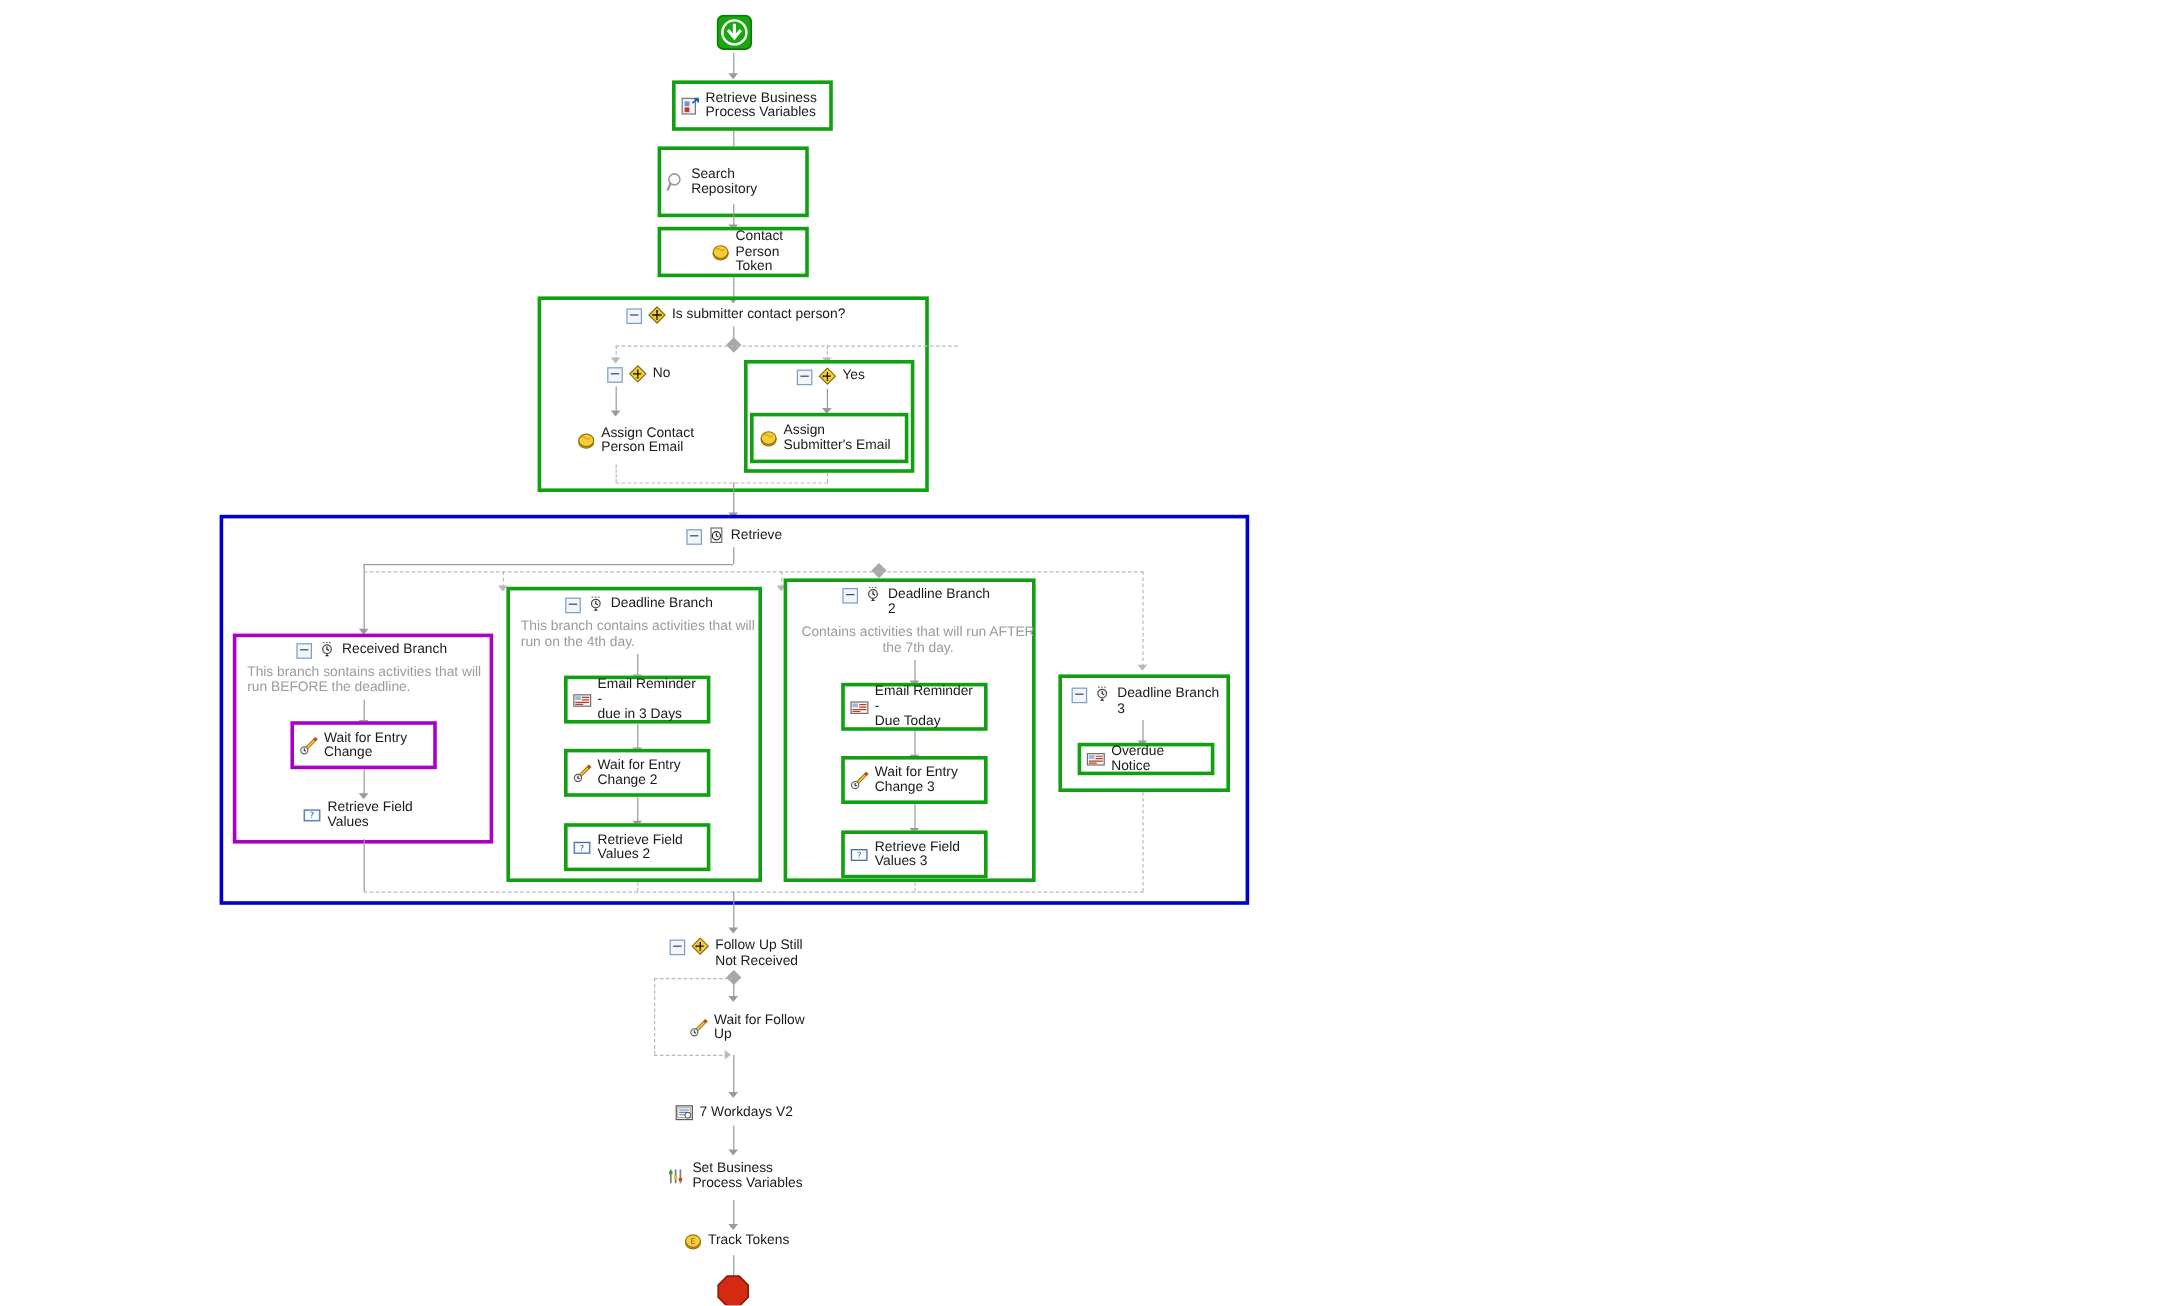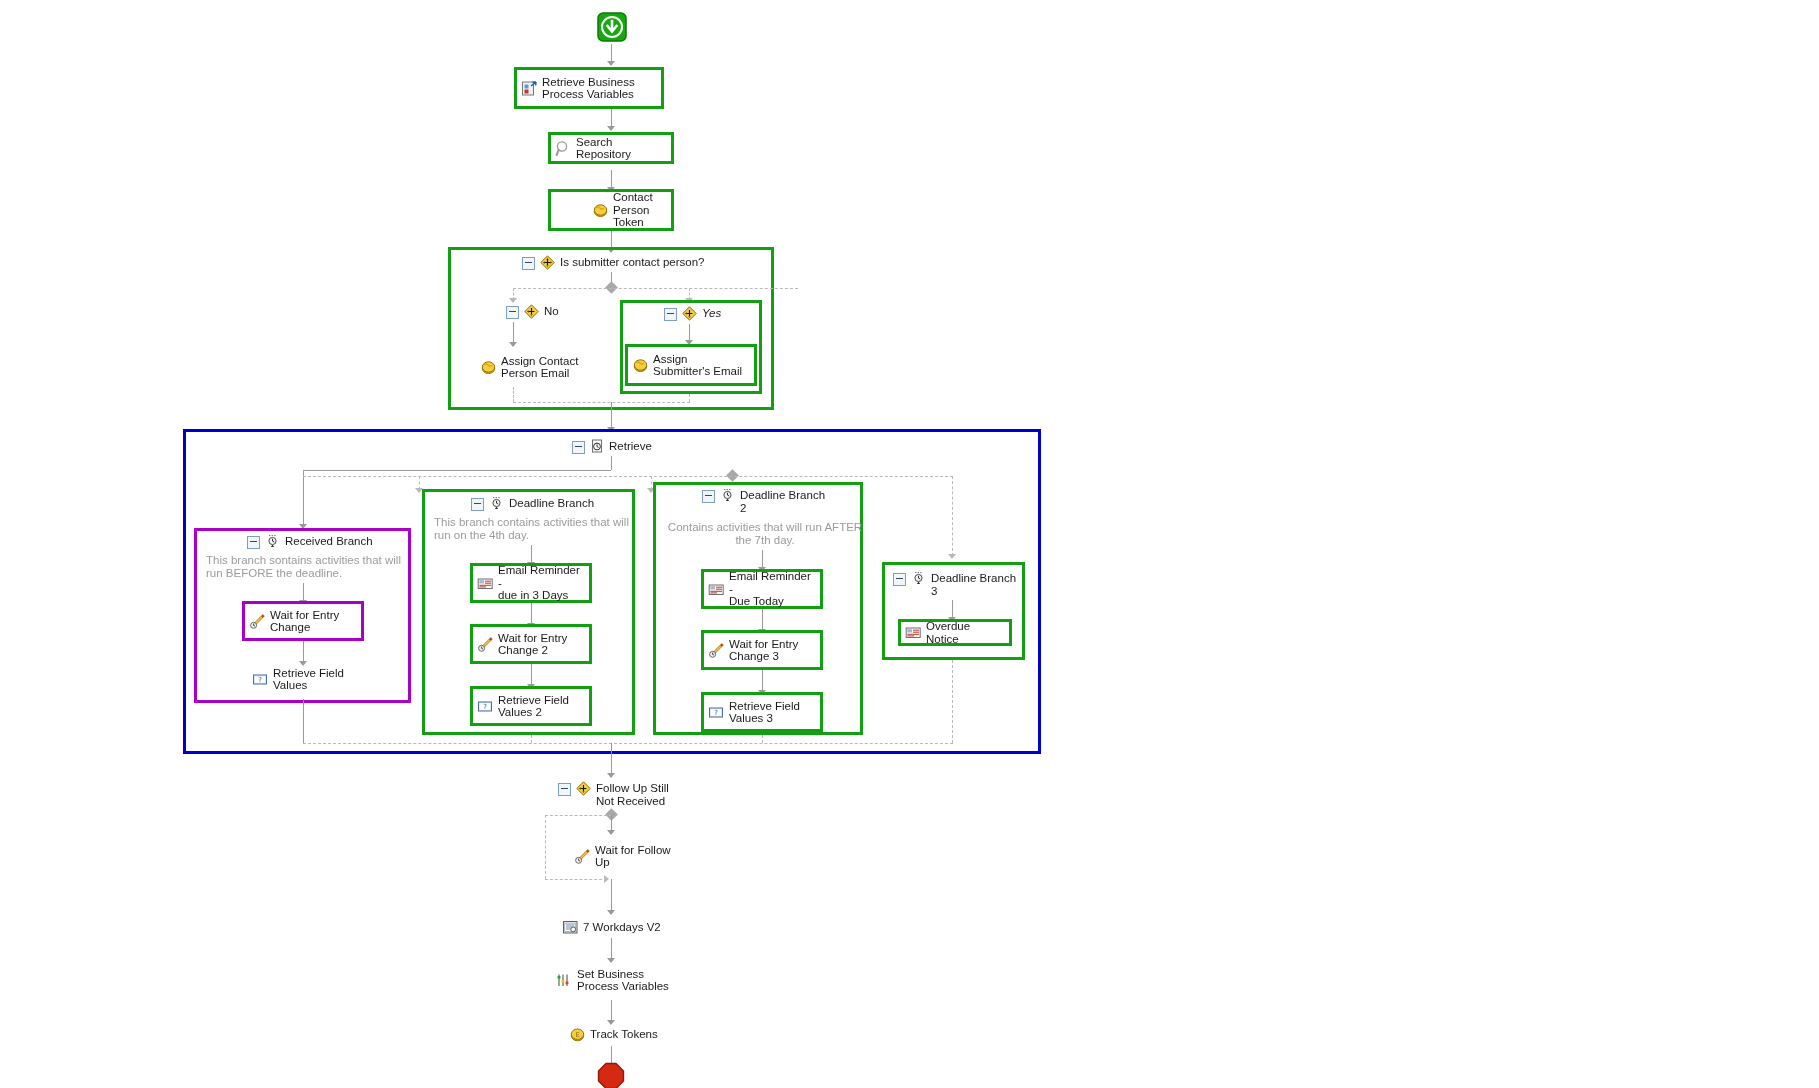--- a/index.html
+++ b/index.html
@@ -83,37 +83,37 @@
     <svg width="30" height="30" viewBox="0 0 30 30">
       <rect x="1" y="1" width="28" height="28" rx="5" ry="5" fill="#17A80F" stroke="#0B7A08" stroke-width="1.5"></rect>
       <circle cx="15" cy="15" r="10" fill="none" stroke="#ffffff" stroke-width="2"></circle>
       <path d="M15 9 L15 18 M10.5 14 L15 19.5 L19.5 14" fill="none" stroke="#ffffff" stroke-width="2.6" stroke-linecap="square"></path>
     </svg>
   </div>
 
   <div class="vline" style="left:611px;top:44px;height:19px;"></div>
   <div class="arrow-d" style="left:607px;top:61px;"></div>
 
-  <div class="node bordered-green" style="left:514px;top:67px;width:150px;height:42px;">
+  <div class="node bordered-green" style="left:560px;top:67px;width:134px;height:42px;">
     <span class="ico">
       <svg width="17" height="17" viewBox="0 0 17 17">
         <rect x="1.5" y="2" width="11" height="13" fill="#F2F2F2" stroke="#767676" stroke-width="1"></rect>
         <rect x="3.5" y="4.5" width="4" height="4" fill="#5E9BD6"></rect>
         <rect x="3.5" y="9.5" width="4" height="4" fill="#C0392B"></rect>
         <path d="M10 6 L15 2 M15 2 L11.5 2.3 M15 2 L14.7 5.5" stroke="#1B5FAE" stroke-width="1.4" fill="none"></path>
       </svg>
     </span>
     <span class="lbl">Retrieve Business
 Process Variables</span>
   </div>
 
   <div class="vline" style="left:611px;top:109px;height:19px;"></div>
   <div class="arrow-d" style="left:607px;top:126px;"></div>
 
-  <div class="node bordered-green" style="left:548px;top:132px;width:126px;height:32px;">
+  <div class="node bordered-green" style="left:548px;top:122px;width:126px;height:59px;">
     <span class="ico">
       <svg width="17" height="17" viewBox="0 0 17 17">
         <circle cx="7" cy="6.5" r="4.6" fill="#FAFAFA" stroke="#9a9a9a" stroke-width="1.3"></circle>
         <path d="M3.6 10.2 L1.6 15" stroke="#9a9a9a" stroke-width="2" stroke-linecap="round"></path>
       </svg>
     </span>
     <span class="lbl">Search
 Repository</span>
   </div>
 
@@ -181,21 +181,21 @@
       </svg>
     </span>
     <span class="lbl">Assign Contact
 Person Email</span>
   </div>
 
   <div class="vdash" style="left:513px;top:387px;height:15px;"></div>
 
   <div class="box green" style="left:620px;top:300px;width:142px;height:94px;"></div>
 
-  <div class="bhead" style="left:664px;top:307px;font-style:italic;">
+  <div class="bhead" style="left:664px;top:307px;">
     <span class="collapse"></span>
     <span class="ico" style="margin-top:-1px;">
       <svg width="15" height="15" viewBox="0 0 15 15">
         <path d="M7.5 0.8 L14.2 7.5 L7.5 14.2 L0.8 7.5 Z" fill="#F5CE3E" stroke="#8A6D0B" stroke-width="1"></path>
         <path d="M7.5 4 L7.5 10 M4.6 7.5 L10.4 7.5" stroke="#111" stroke-width="1.1"></path>
         <path d="M7.5 11.8 L6.3 10.4 L8.7 10.4 Z M3.2 7.5 L4.6 6.3 L4.6 8.7 Z" fill="#111"></path>
       </svg>
     </span>
     <span>Yes</span>
   </div>

